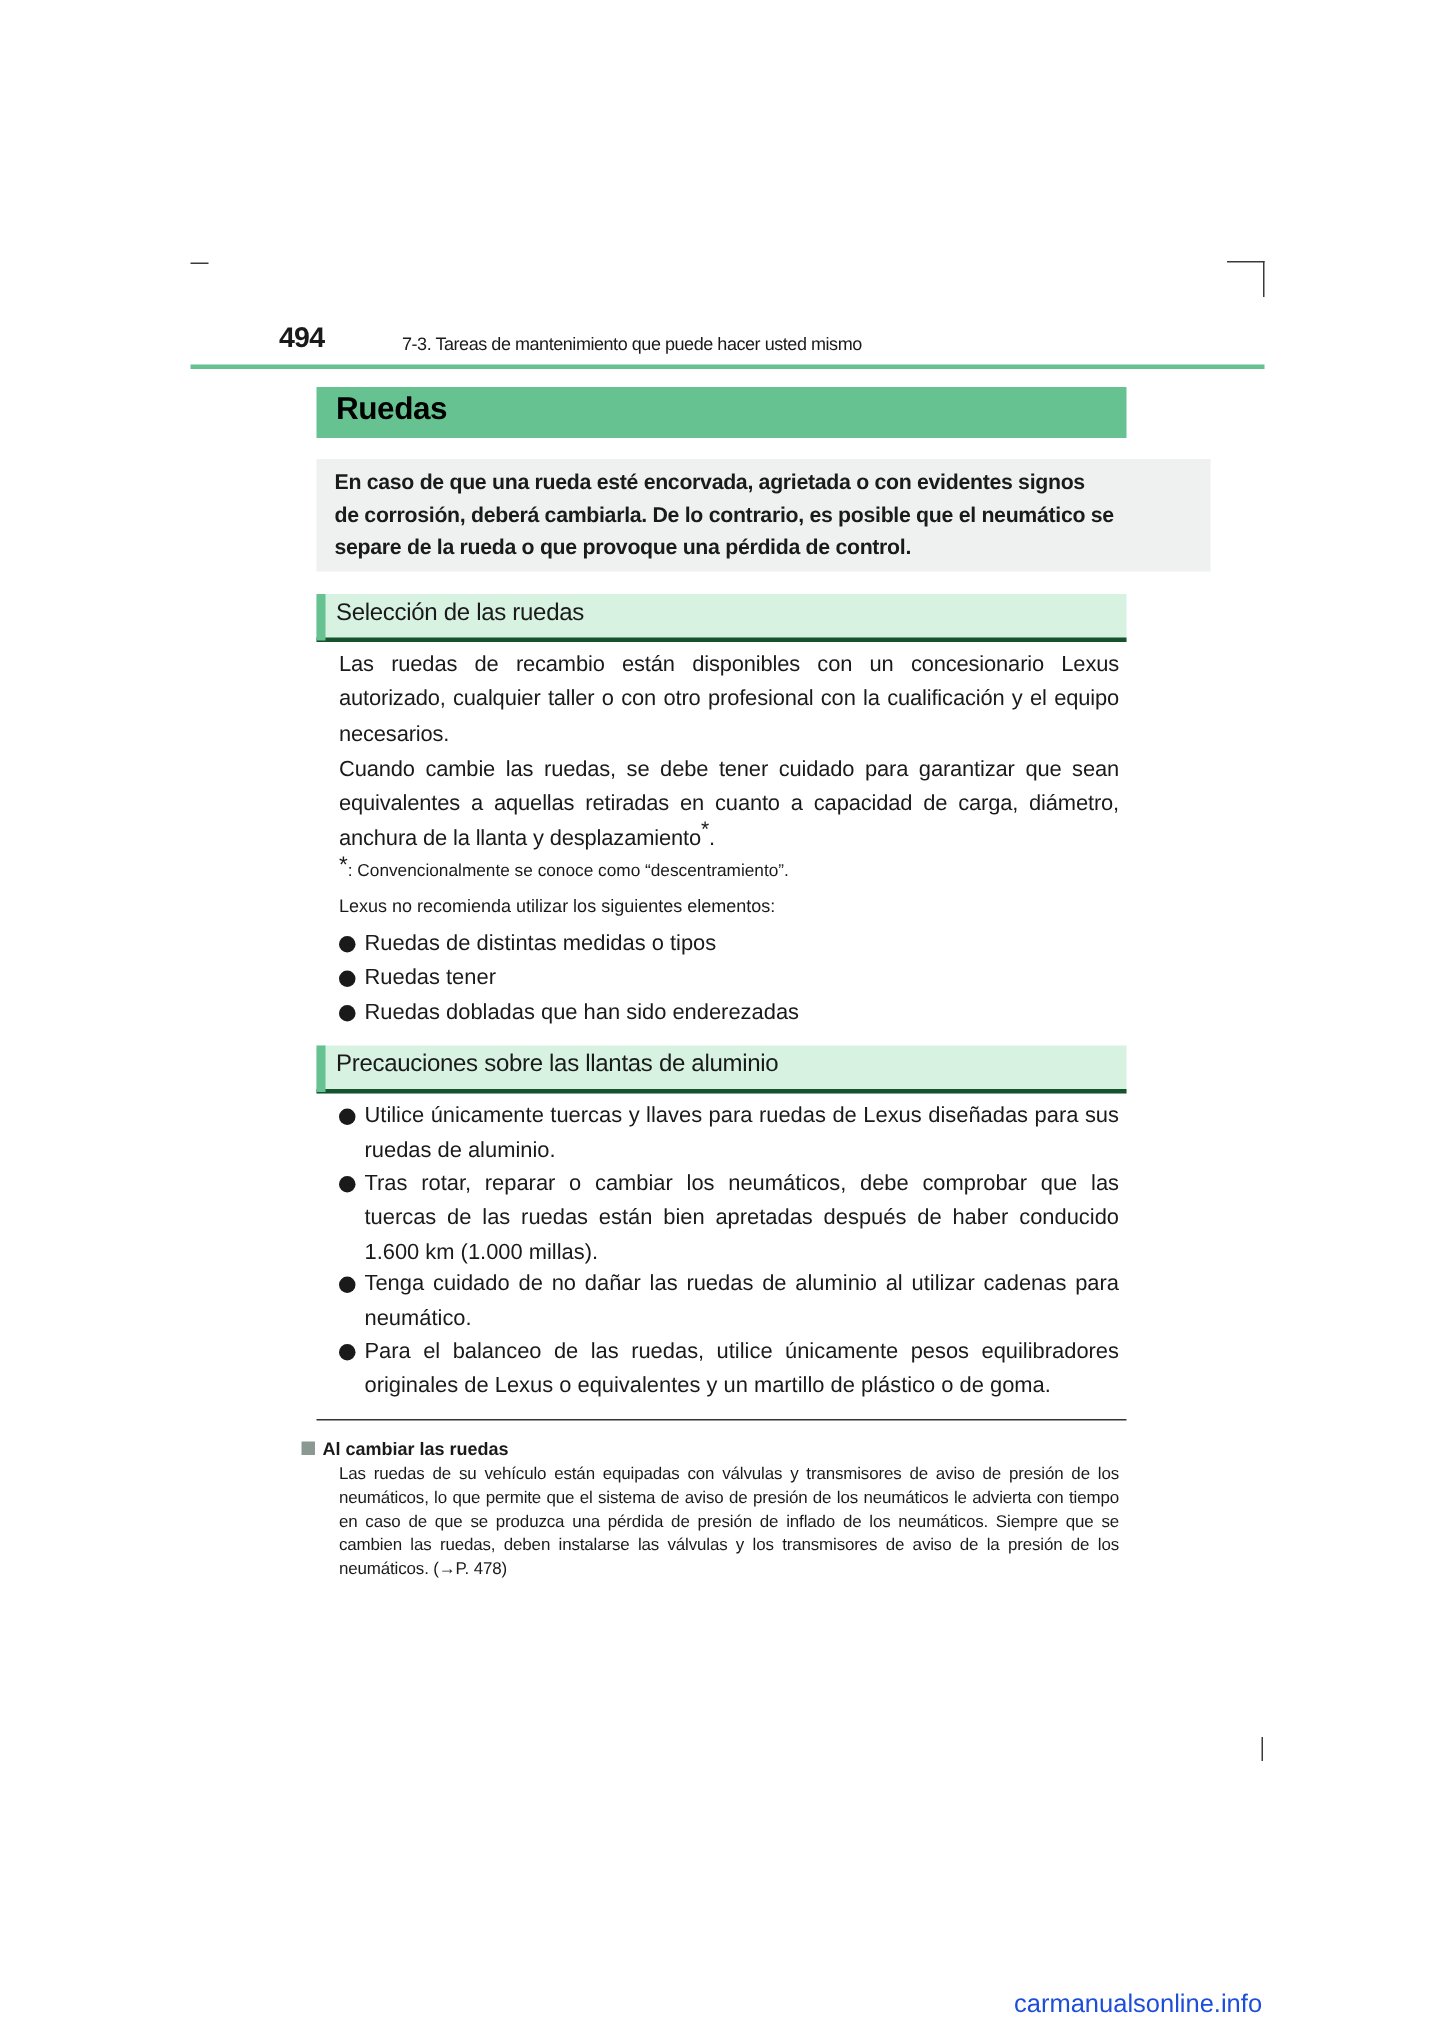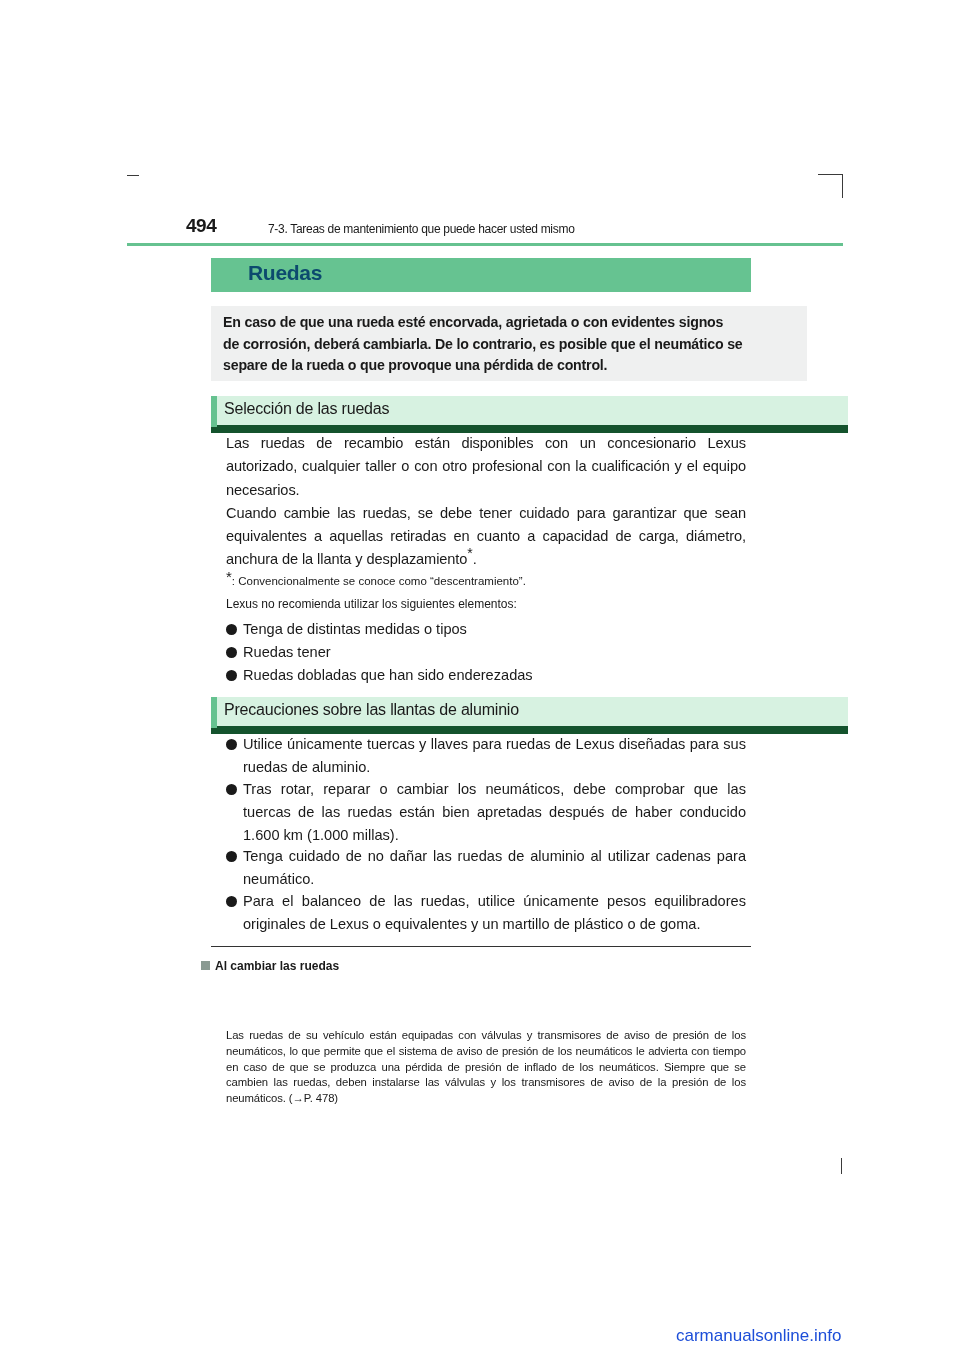--- a/index.html
+++ b/index.html
@@ -3,39 +3,39 @@
 <meta charset="utf-8">
 <style>
   html, body { margin:0; padding:0; background:#ffffff; }
   body { width:960px; height:1358px; position:relative; overflow:hidden;
          font-family:"Liberation Sans", "DejaVu Sans", sans-serif; color:#1a1a1a; }
   .crop { position:absolute; background:#3a3a3a; }
   .page-num { position:absolute; left:186px; top:215px; font-size:19px; font-weight:bold; letter-spacing:-0.5px; }
   .running-head { position:absolute; left:236px; top:222px; font-size:12px; letter-spacing:-0.3px;margin-left:32px; }
   .head-rule { position:absolute; left:127px; top:243px; width:716px; height:3px; background:#66c290; }
   .title-bar { position:absolute; left:211px; top:258px; width:540px; height:34px; background:#66c391; }
-  .title-bar span { position:absolute; left:13px; top:3px; color:#0c4a6e; font-weight:bold; font-size:21px; letter-spacing:-0.3px;margin-left:24px; }
+  .title-bar span { position:absolute; left:13px; top:3px; color:#000000; font-weight:bold; font-size:21px; letter-spacing:-0.3px; }
   .intro-box { position:absolute; left:211px; top:306px; width:596px; height:75px; background:#eff0f0; }
   .intro-box p { margin:0; position:absolute; left:12px; top:6px; width:520px; font-size:14.2px; font-weight:bold; line-height:21.5px; letter-spacing:-0.2px; }
-  .sec-head { position:absolute; left:211px; width:637px; height:29px; background:#d7f2e1; border-bottom:8px solid #14532d; }
+  .sec-head { position:absolute; left:211px; width:540px; height:29px; background:#d7f2e1; border-bottom:3px solid #14532d; }
   .sec-head::before { content:""; position:absolute; left:0; top:0; width:6px; height:31px; background:#66c290; }
   .sec-head span { position:absolute; left:13px; top:4px; font-size:16px; letter-spacing:-0.2px; }
   .body-text { position:absolute; left:226px; width:520px; font-size:14.6px; line-height:23.3px; text-align:justify; letter-spacing:-0.1px; }
   .body-text p { margin:0; }
   sup { font-size:14px; line-height:0; vertical-align:super; }
   .footnote { position:absolute; left:226px; top:568px; font-size:11.5px; }
   .footnote .star { font-size:15px; vertical-align:3px; }
   .plain { position:absolute; left:226px; font-size:12px;text-align:right; }
   .bullet { position:absolute; left:226px; width:520px; font-size:14.6px; line-height:23px; }
   .bullet .dot { position:absolute; left:0; top:6px; width:11px; height:11px; border-radius:50%; background:#1a1a1a; }
   .bullet .txt { display:block; margin-left:17px; text-align:justify; }
   .note-rule { position:absolute; left:211px; top:946px; width:540px; height:1px; background:#333; }
   .note-title { position:absolute; left:201px; top:959px; font-size:12px; font-weight:bold; }
   .note-title .sq { display:inline-block; width:9px; height:9px; background:#8a9a92; margin-right:5px; vertical-align:0px; }
-  .note-body { position:absolute; left:226px; top:1028px; width:520px; font-size:11.3px; line-height:15.8px; text-align:justify; letter-spacing:-0.1px; }
+  .note-body { position:absolute; left:226px; top:976px; width:520px; font-size:11.3px; line-height:15.8px; text-align:justify; letter-spacing:-0.1px; }
   .watermark { position:absolute; left:676px; top:1326px; font-size:17px; color:#1d4ed8; font-family:"Liberation Sans", sans-serif; }
 </style>
 </head>
 <body>
 
 <div class="crop" style="left:127px;top:175px;width:12px;height:1px;"></div>
 <div class="crop" style="left:818px;top:174px;width:25px;height:1px;"></div>
 <div class="crop" style="left:842px;top:174px;width:1px;height:24px;"></div>
 <div class="crop" style="left:841px;top:1158px;width:1px;height:16px;"></div>
 
@@ -61,21 +61,21 @@
 </div>
 
 <div class="footnote">
   <span class="star">*</span><span>: Convencionalmente se conoce como “descentramiento”.</span>
 </div>
 
 <div class="plain" style="top:597px;">Lexus no recomienda utilizar los siguientes elementos:</div>
 
 <div class="bullet" style="top:618px;">
   <span class="dot"></span>
-  <span class="txt">Tenga de distintas medidas o tipos</span>
+  <span class="txt">Ruedas de distintas medidas o tipos</span>
 </div>
 <div class="bullet" style="top:641px;">
   <span class="dot"></span>
   <span class="txt">Ruedas tener</span>
 </div>
 <div class="bullet" style="top:664px;">
   <span class="dot"></span>
   <span class="txt">Ruedas dobladas que han sido enderezadas</span>
 </div>
 

